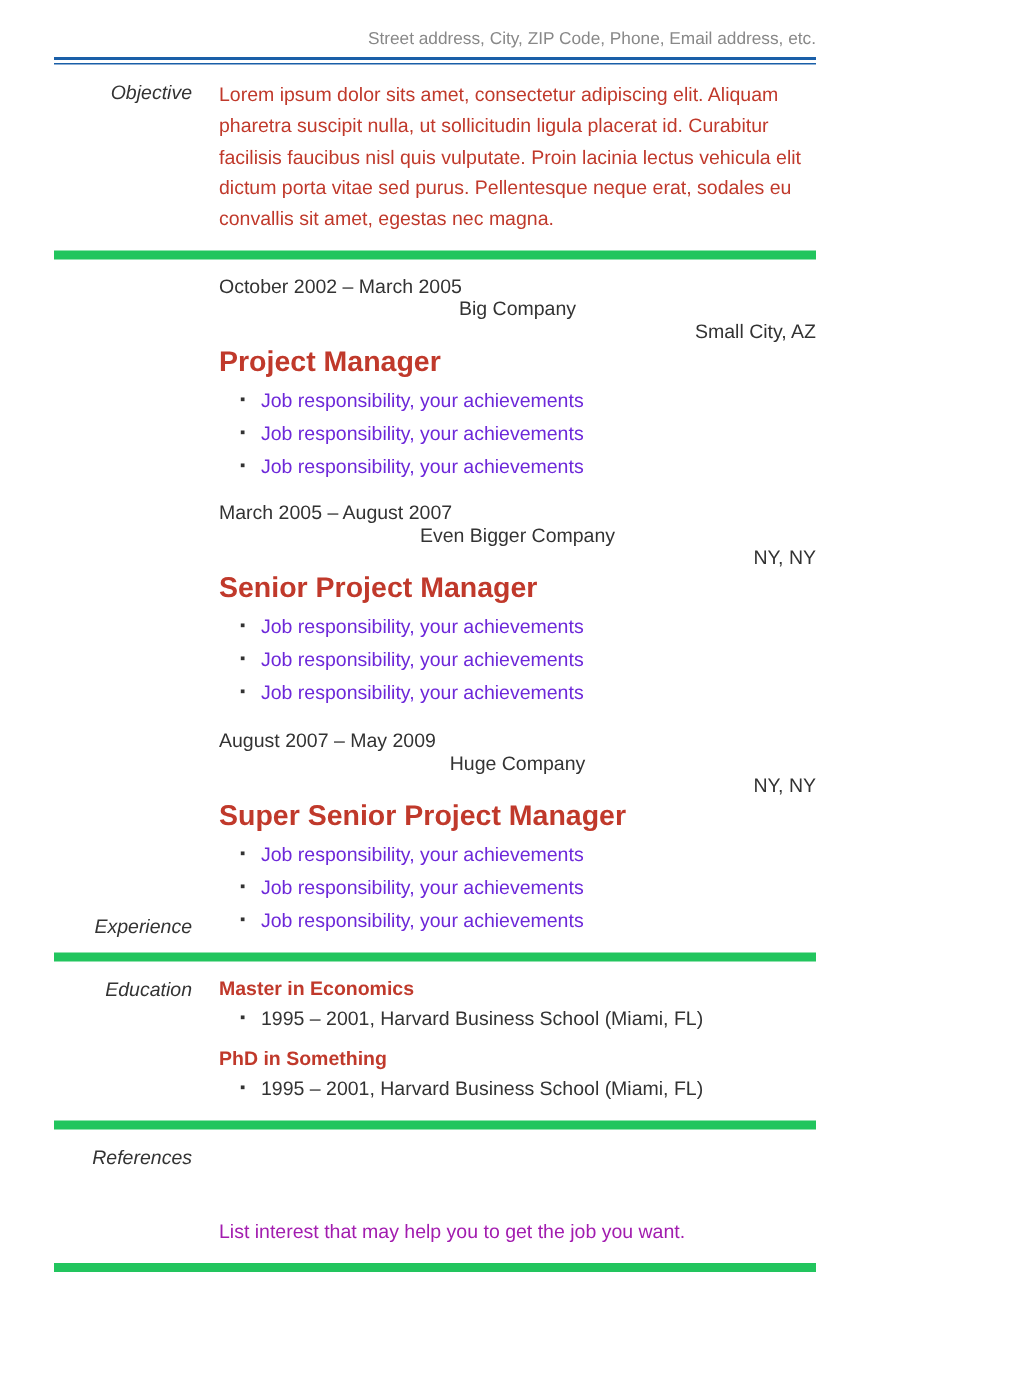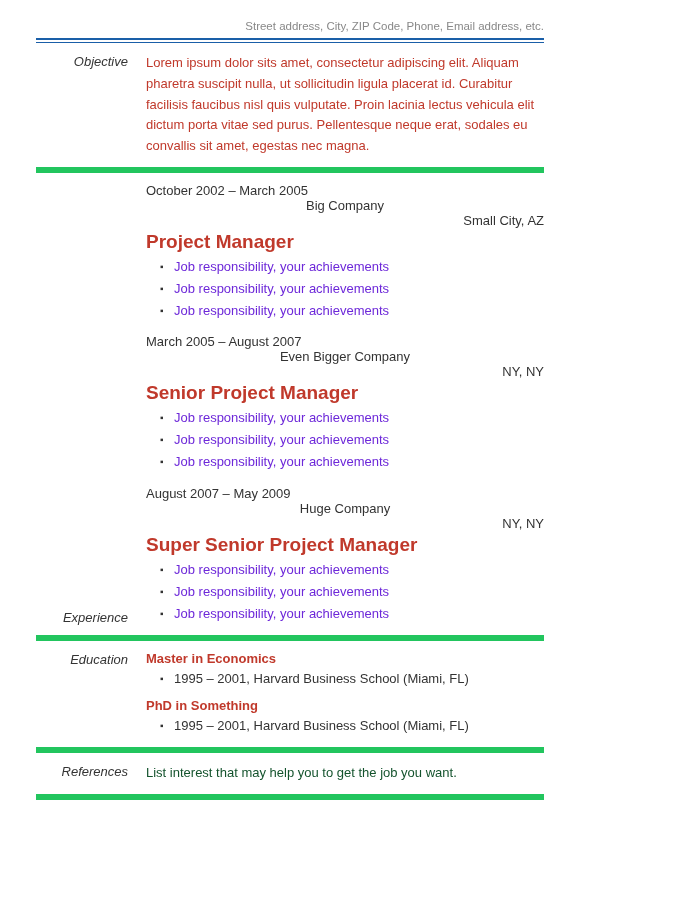--- a/index.html
+++ b/index.html
@@ -132,22 +132,23 @@
     .edu-detail li::before {
       content: '▪';
       position: absolute;
       left: 0;
       color: #333;
       font-size: 10px;
       top: 2px;
     }
     .interests-text {
       font-size: 13px;
-      color: #14532d;
+      color: #a21caf;
       line-height: 1.6;
+      margin-top: 48px;
     }
     .references-text {
       font-size: 13px;
       color: #333;
       line-height: 1.6;
     }
   </style>
 </head>
 <body>
 

